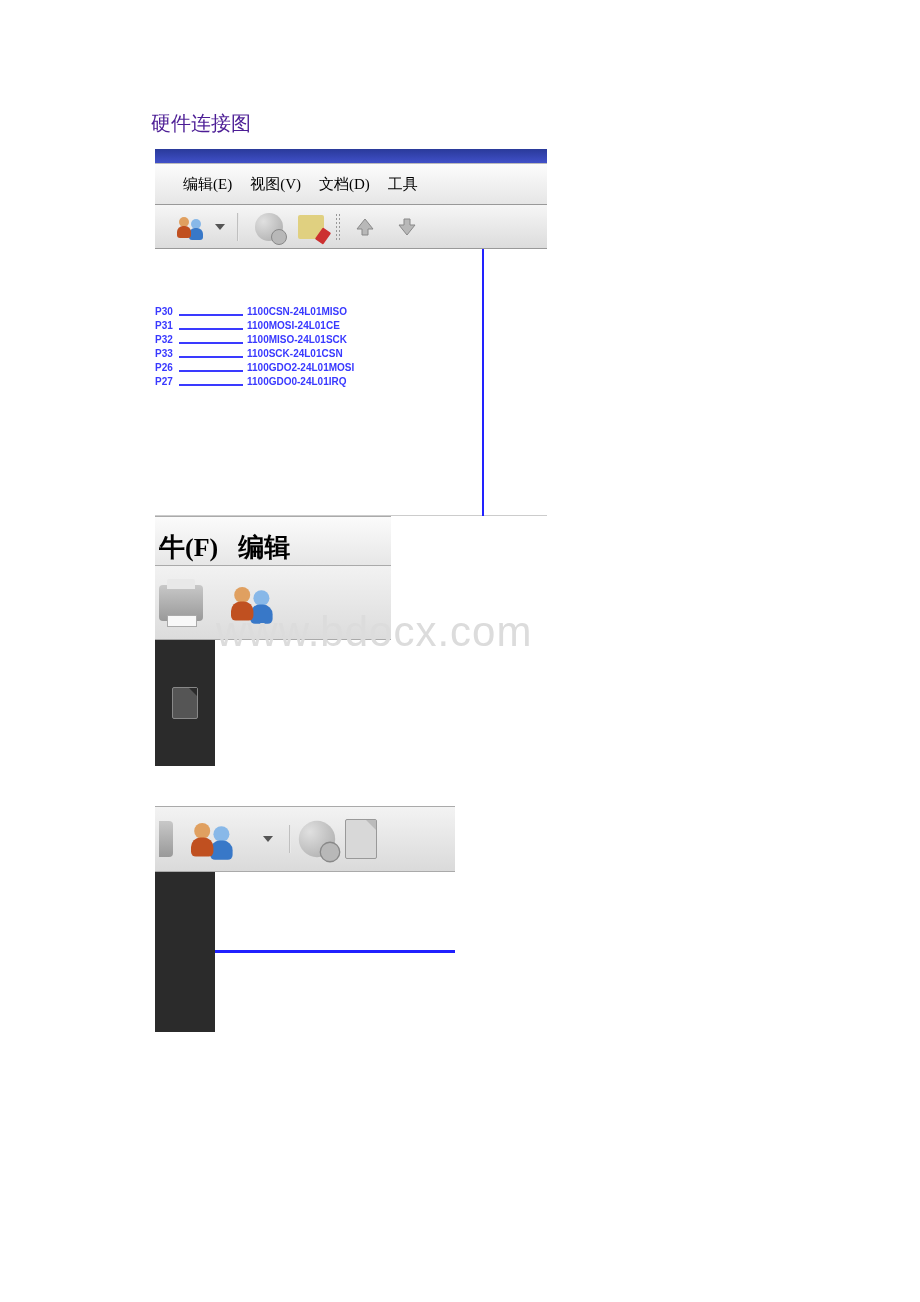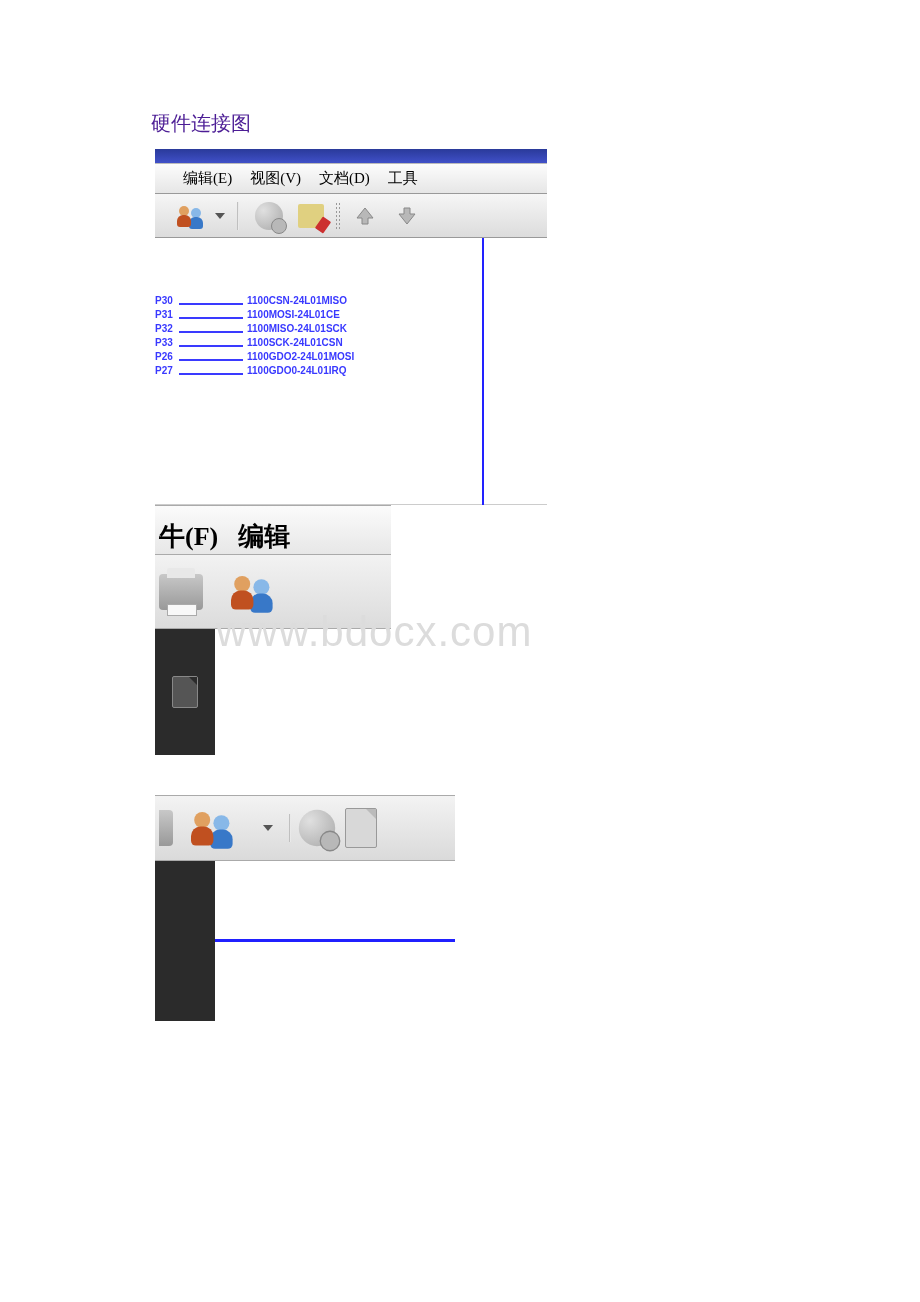--- a/index.html
+++ b/index.html
@@ -49,21 +49,21 @@
     }
     .img1-titlebar {
       height: 14px;
       background: linear-gradient(#2a3a9a, #4050c8);
       color: #fff;
       font-size: 9px;
       padding-left: 8px;
       overflow: hidden;
     }
     .img1-menubar {
-      height: 31px;
+      height: 42px;
       background: linear-gradient(#fcfcfc, #e6e6e6);
       border-top: 1px solid #bbb;
       border-bottom: 1px solid #999;
       display: flex;
       align-items: center;
       font-size: 15px;
       color: #000;
       font-family: "SimSun", serif;
     }
     .img1-menubar .m {

